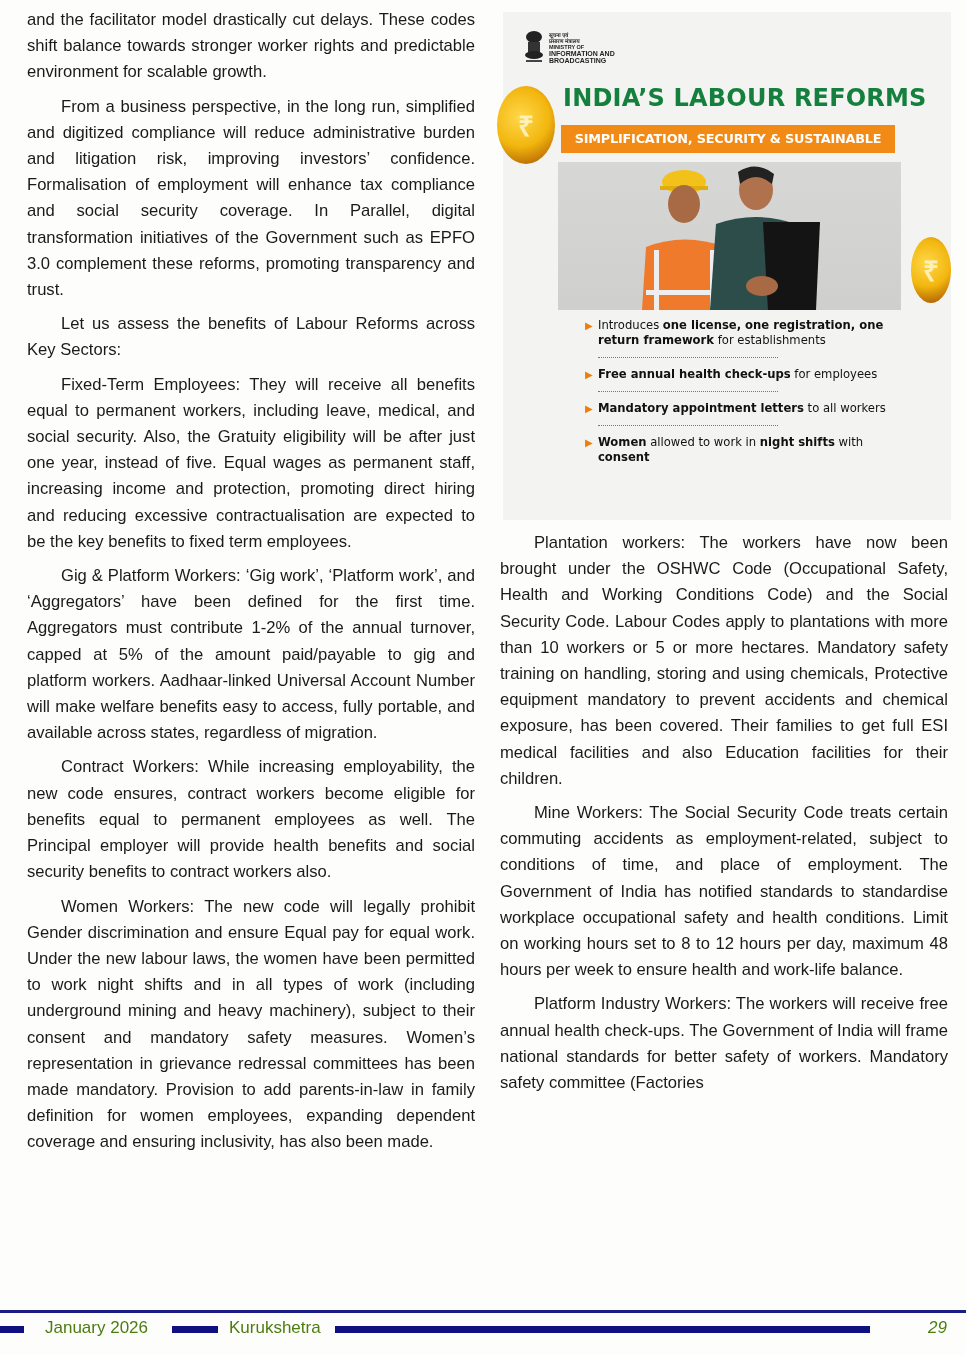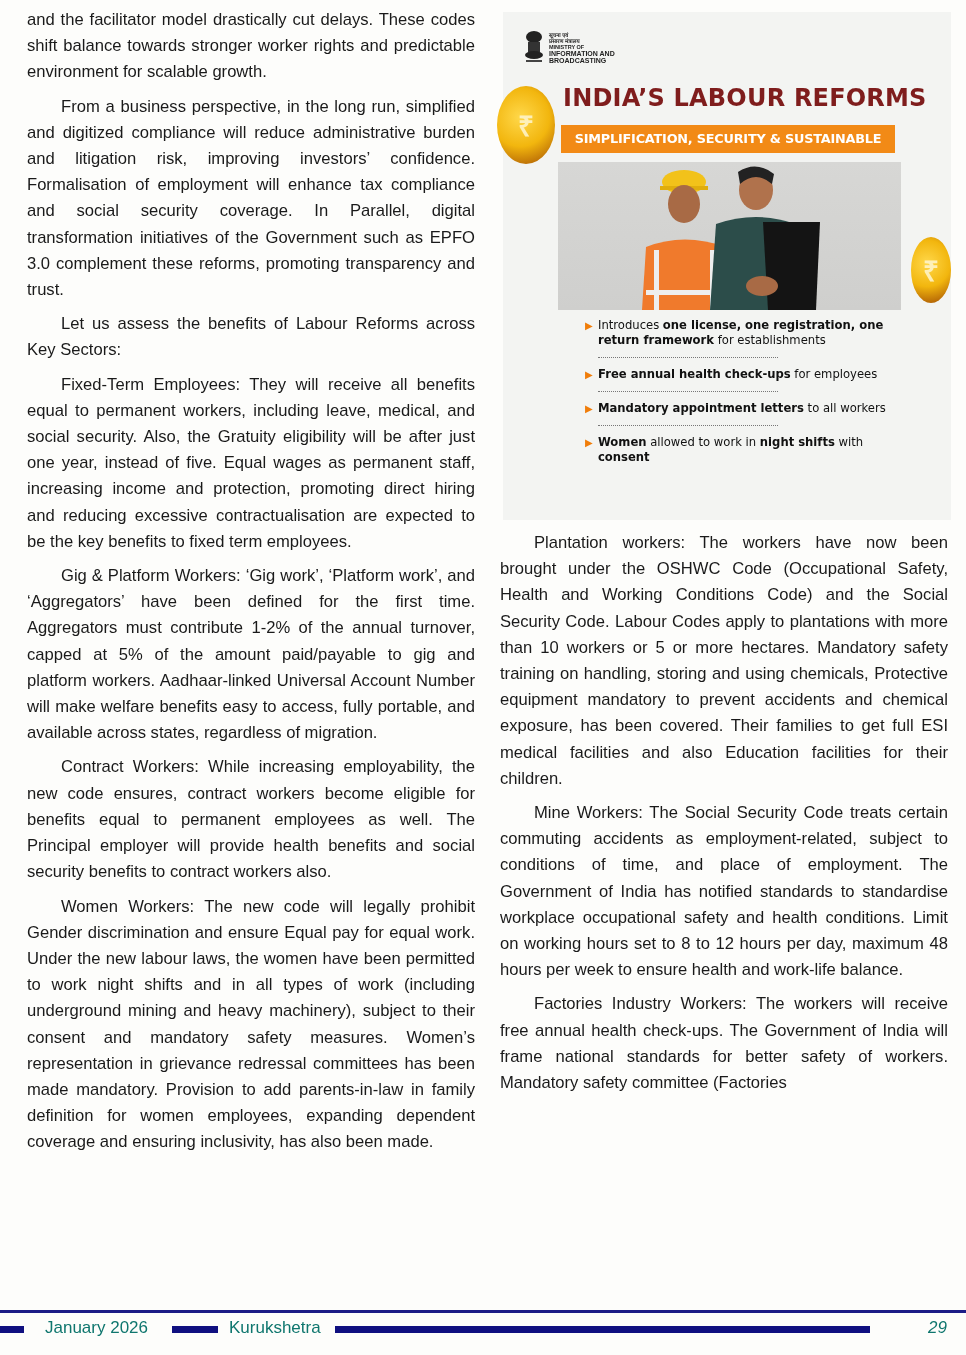--- a/index.html
+++ b/index.html
@@ -18,37 +18,37 @@
   .info { position: absolute; left: 503px; top: 12px; width: 448px; height: 508px; background: #f3f4f2; }
   .mib { position: absolute; left: 20px; top: 18px; display: flex; align-items: center; gap: 4px; }
   .emblem { width: 22px; height: 36px; position: relative; }
   .emblem svg { width: 22px; height: 36px; }
   .mib-text { font-size: 5.5px; line-height: 6px; font-weight: bold; color: #222; }
   .mib-text .big { font-size: 7px; line-height: 7px; }
   .coin { position: absolute; border-radius: 50%; background: radial-gradient(circle at 40% 40%, #ffd84a 0%, #f2b60e 50%, #b86a06 85%, #5a1c05 100%); }
   .coin-left { left: -6px; top: 74px; width: 58px; height: 78px; }
   .coin-right { left: 408px; top: 225px; width: 40px; height: 66px; }
   .coin .rupee { position: absolute; left: 50%; top: 50%; transform: translate(-50%,-50%); color: #fff6d0; font-size: 28px; font-weight: bold; opacity: .85; }
-  .info-title { position: absolute; left: 60px; top: 72px; font-size: 24px; font-weight: 900; letter-spacing: .2px; color: #7f1d1d; font-family: "DejaVu Sans", sans-serif; }
+  .info-title { position: absolute; left: 60px; top: 72px; font-size: 24px; font-weight: 900; letter-spacing: .2px; color: #15803d; font-family: "DejaVu Sans", sans-serif; }
   .info-sub { position: absolute; left: 58px; top: 113px; width: 334px; height: 28px; background: #f28a16; color: #fff; font-size: 12.8px; font-weight: bold; line-height: 28px; text-align: center; font-family: "DejaVu Sans", sans-serif; letter-spacing: -.2px; }
   .photo { position: absolute; left: 55px; top: 150px; width: 343px; height: 148px; background: linear-gradient(#d7d7d5, #cfcfcd); overflow: hidden; }
   .photo svg { width: 100%; height: 100%; }
   .osh-box { position: absolute; left: 80px; top: 298px; width: 320px; height: 204px; }
   .osh-head { background: #fff; color: #f07d0a; font-weight: bold; font-size: 12.3px; line-height: 16.5px; padding: 4px 8px; width: 252px; font-family: "DejaVu Sans", sans-serif; }
   .osh-list { list-style: none; margin-top: 8px; }
   .osh-item { position: relative; padding-left: 15px; font-size: 11.6px; line-height: 15px; color: #111; font-family: "DejaVu Sans", sans-serif; margin-bottom: 9px; }
   .osh-item .arrow { position: absolute; left: 2px; top: 0; color: #f07d0a; font-size: 10px; }
   .osh-item b { font-weight: bold; }
   .osh-sep { border-top: 1px dotted #777; width: 180px; margin: 0 0 9px 15px; }
 
   
   .footer-rule { position: absolute; left: 0; top: 1310px; width: 966px; height: 3px; background: #1c1c86; }
   .footer { position: absolute; left: 0; top: 1317px; width: 966px; height: 24px; }
   .fbar { position: absolute; top: 9px; height: 7px; background: #101080; }
-  .ftext { position: absolute; top: 0; font-size: 17px; line-height: 22px; color: #0f766e; }
+  .ftext { position: absolute; top: 0; font-size: 17px; line-height: 22px; color: #4d7c0f; }
 </style>
 </head>
 <body>
 
 <div class="col col-left">
   <p class="flush">and the facilitator model drastically cut delays. These codes shift balance towards stronger worker rights and predictable environment for scalable growth.</p>
   <p class="indent">From a business perspective, in the long run, simplified and digitized compliance will reduce administrative burden and litigation risk, improving investors’ confidence. Formalisation of employment will enhance tax compliance and social security coverage. In Parallel, digital transformation initiatives of the Government such as EPFO 3.0 complement these reforms, promoting transparency and trust.</p>
   <p class="indent">Let us assess the benefits of Labour Reforms across Key Sectors:</p>
   <p class="indent"><b>Fixed-Term Employees:</b><span> They will receive all benefits equal to permanent workers, including leave, medical, and social security. Also, the Gratuity eligibility will be after just one year, instead of five. Equal wages as permanent staff, increasing income and protection, promoting direct hiring and reducing excessive contractualisation are expected to be the key benefits to fixed term employees.</span></p>
   <p class="indent"><b>Gig &amp; Platform Workers:</b><span> ‘Gig work’, ‘Platform work’, and ‘Aggregators’ have been defined for the first time. Aggregators must contribute 1-2% of the annual turnover, capped at 5% of the amount paid/payable to gig and platform workers. Aadhaar-linked Universal Account Number will make welfare benefits easy to access, fully portable, and available across states, regardless of migration.</span></p>
@@ -125,21 +125,21 @@
         <span class="arrow">▶</span>
         <b>Women</b><span> allowed to work in </span><b>night shifts</b><span> with </span><b>consent</b>
       </li>
     </ul>
   </div>
 </div>
 
 <div class="col col-right">
   <p class="indent"><b>Plantation workers:</b><span> The workers have now been brought under the OSHWC Code (Occupational Safety, Health and Working Conditions Code) and the Social Security Code. Labour Codes apply to plantations with more than 10 workers or 5 or more hectares. Mandatory safety training on handling, storing and using chemicals, Protective equipment mandatory to prevent accidents and chemical exposure, has been covered. Their families to get full ESI medical facilities and also Education facilities for their children.</span></p>
   <p class="indent"><b>Mine Workers:</b><span> The Social Security Code treats certain commuting accidents as employment-related, subject to conditions of time, and place of employment. The Government of India has notified standards to standardise workplace occupational safety and health conditions. Limit on working hours set to 8 to 12 hours per day, maximum 48 hours per week to ensure health and work-life balance.</span></p>
-  <p class="indent"><b>Factories Industry Workers:</b><span> The workers will receive free annual health check-ups. The Government of India will frame national standards for better safety of workers. Mandatory safety committee (Factories</span></p>
+  <p class="indent"><b>Platform Industry Workers:</b><span> The workers will receive free annual health check-ups. The Government of India will frame national standards for better safety of workers. Mandatory safety committee (Factories</span></p>
 </div>
 
 <div class="footer-rule"></div>
 <div class="footer">
   <div class="fbar" style="left:0;width:24px;"></div>
   <div class="ftext" style="left:45px;">January 2026</div>
   <div class="fbar" style="left:172px;width:46px;"></div>
   <div class="ftext" style="left:229px;">Kurukshetra</div>
   <div class="fbar" style="left:335px;width:535px;"></div>
   <div class="ftext" style="left:928px;font-style:italic;">29</div>

